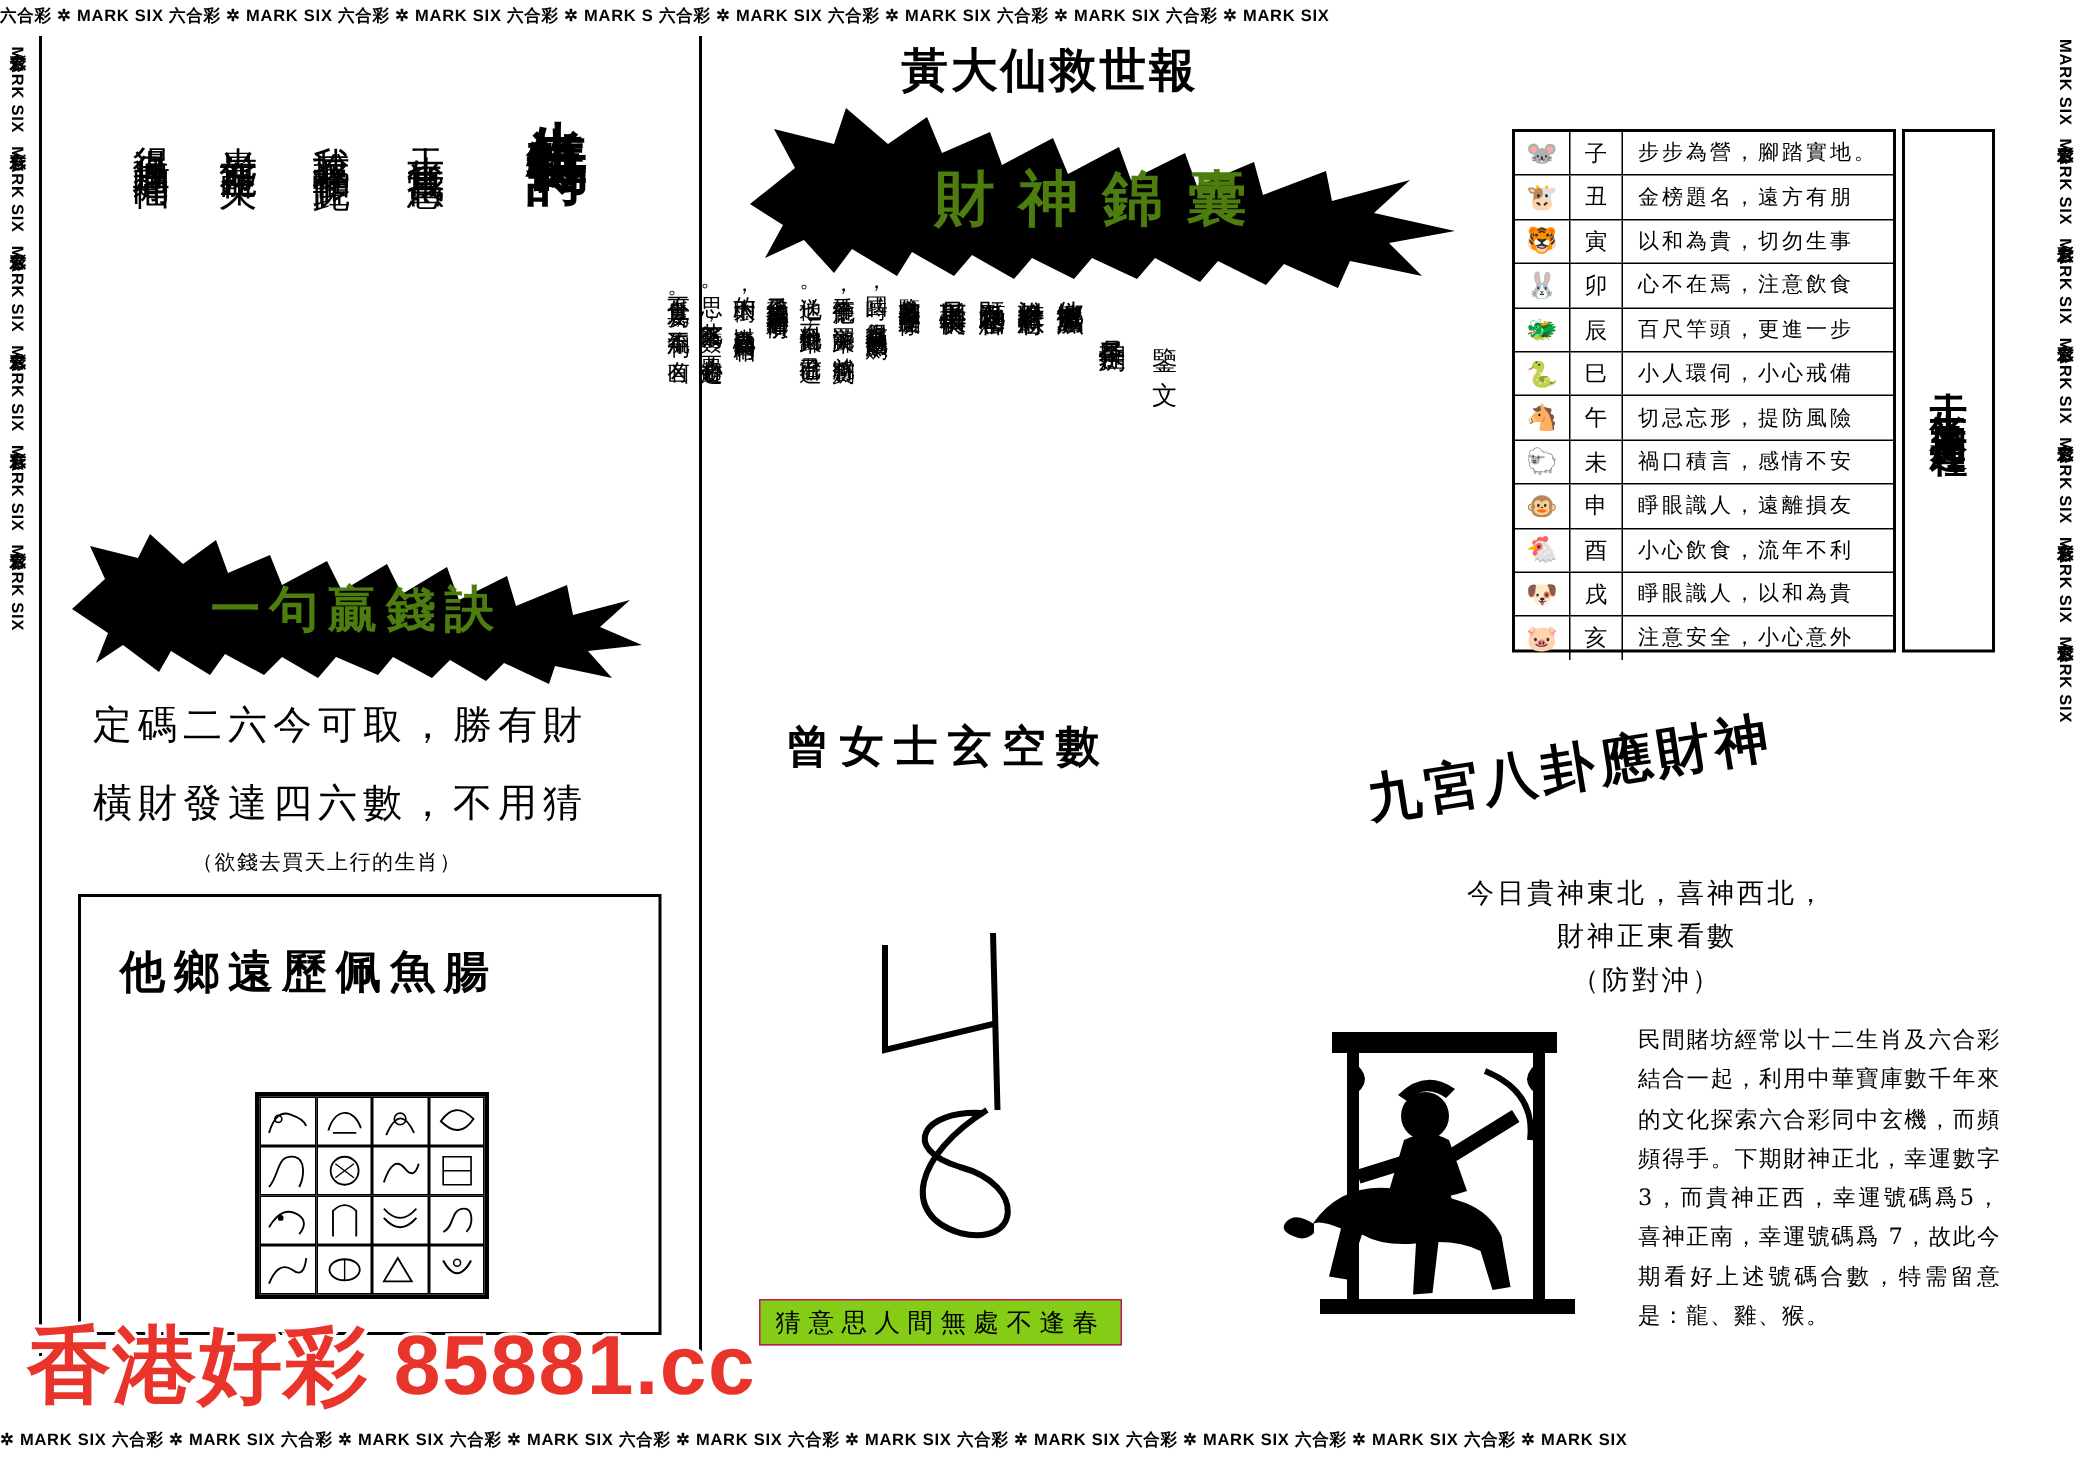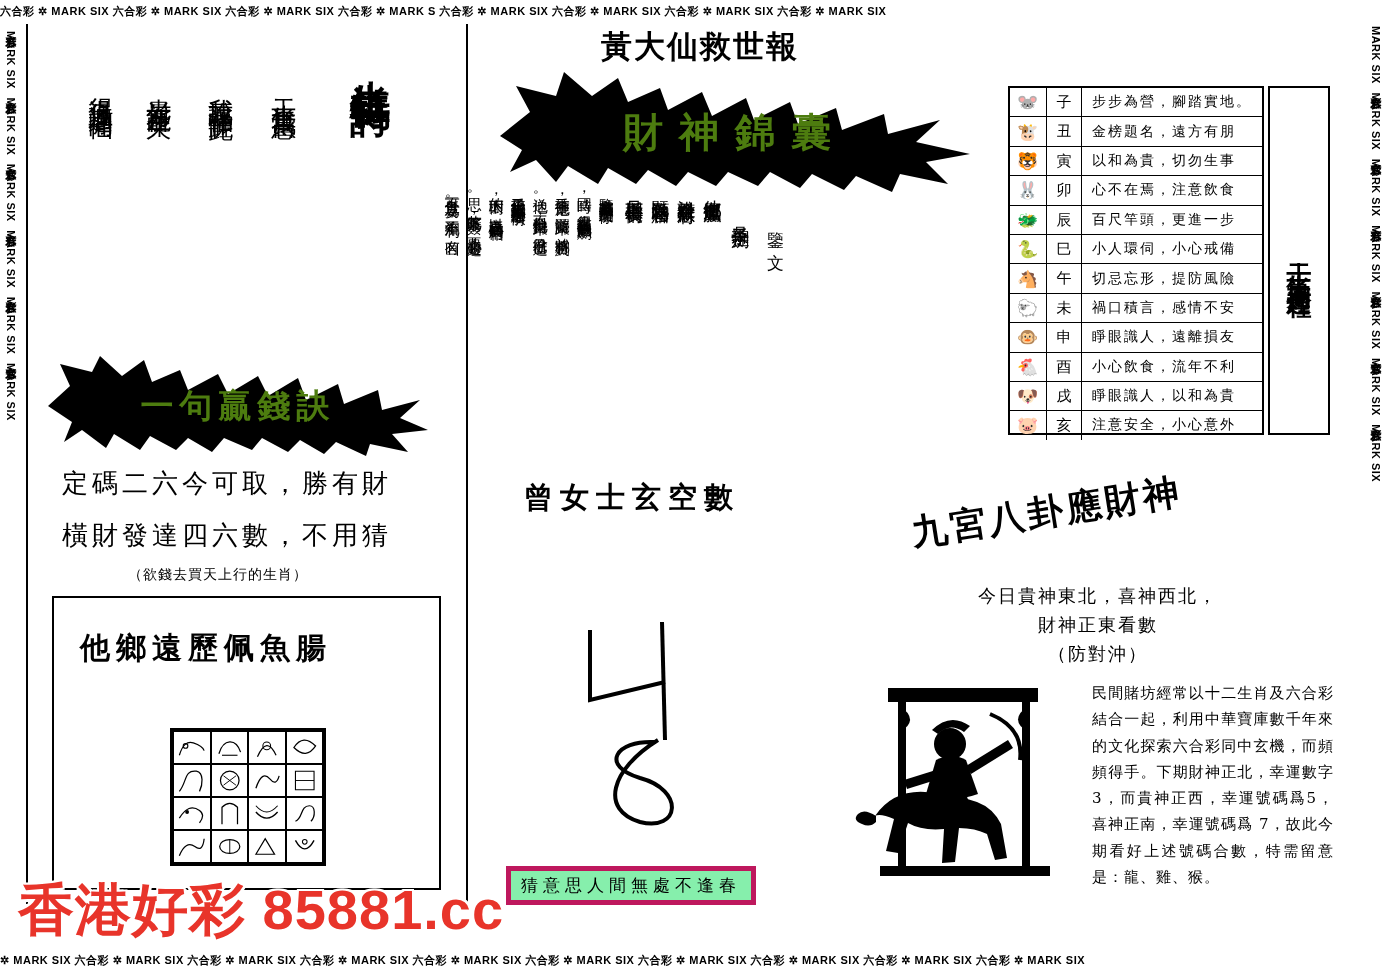--- a/index.html
+++ b/index.html
@@ -129,24 +129,24 @@
     letter-spacing:1px;
     white-space:nowrap;
     z-index:40;
     text-shadow:
       -2px -2px 0 #fff, 2px -2px 0 #fff,
       -2px 2px 0 #fff, 2px 2px 0 #fff,
        0 3px 0 #fff, 3px 0 0 #fff;
   }
   .riddle{
     position:absolute;
-    border:5px solid #be185d;
+    border:1px solid #be185d;
     font-size:17px;letter-spacing:5px;
     padding:3px 10px;
-    background:#86efac;
+    background:#84cc16;
     z-index:10;
   }
 </style>
 </head>
 <body>
 
 <div class="page">
 
   <div class="border-strip border-top">六合彩 ✲ MARK SIX 六合彩 ✲ MARK SIX 六合彩 ✲ MARK SIX 六合彩 ✲ MARK S                                             六合彩 ✲ MARK SIX 六合彩 ✲ MARK SIX 六合彩 ✲ MARK SIX 六合彩 ✲ MARK SIX</div>
   <div class="border-strip border-bottom">✲ MARK SIX 六合彩 ✲ MARK SIX 六合彩 ✲ MARK SIX 六合彩 ✲ MARK SIX 六合彩 ✲ MARK SIX 六合彩 ✲ MARK SIX 六合彩 ✲ MARK SIX 六合彩 ✲ MARK SIX 六合彩 ✲ MARK SIX 六合彩 ✲ MARK SIX</div>

